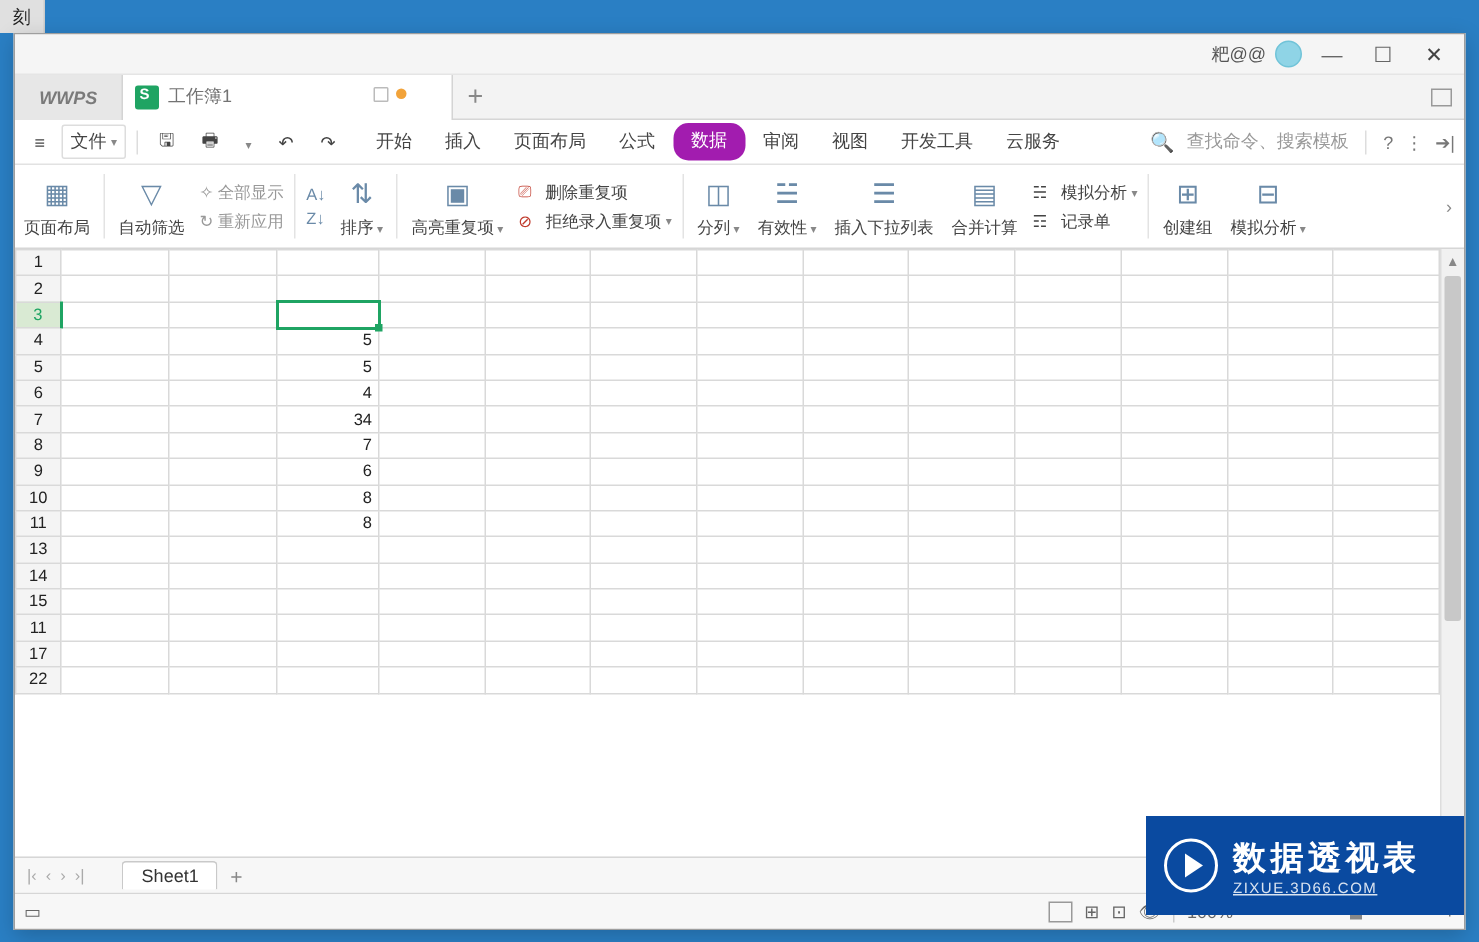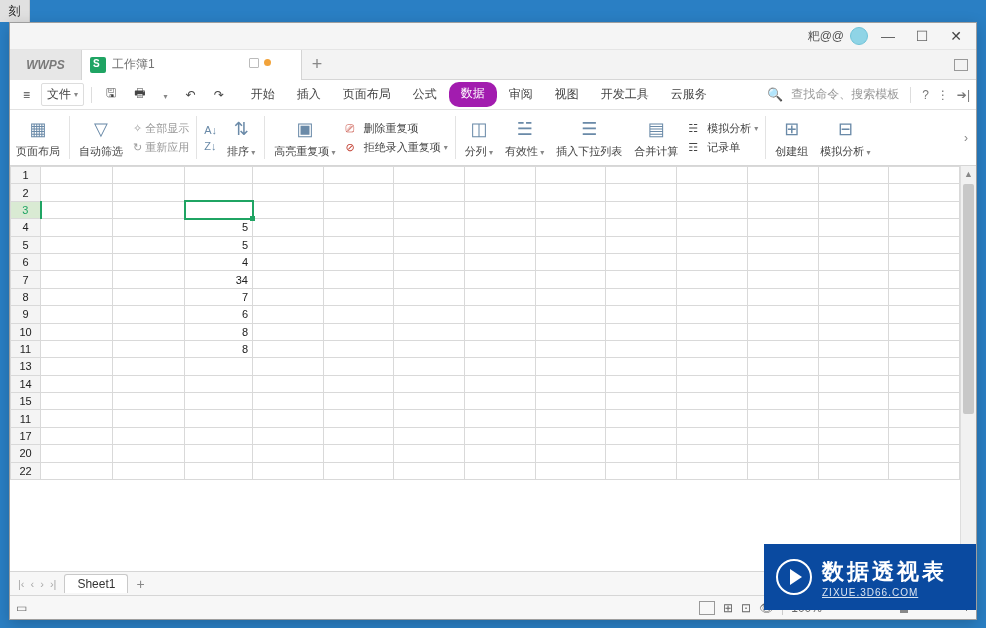--- a/index.html
+++ b/index.html
@@ -55,21 +55,21 @@
   td.colA { width:72px; } td.colB { width:72px; } td.colC { width:68px; }
   .selcell { outline:2px solid #1fa463; outline-offset:-1px; position:relative; }
   .selcell::after { content:""; position:absolute; right:-3px; bottom:-3px; width:5px; height:5px; background:#1fa463; }
   .vscroll { width:16px; background:#f1f1f1; border-left:1px solid #ddd; display:flex; flex-direction:column; }
   .vs-btn { height:16px; display:flex; align-items:center; justify-content:center; color:#888; font-size:9px; cursor:pointer; }
   .vs-track { flex:1; position:relative; }
   .vs-thumb { position:absolute; top:2px; left:2px; right:2px; height:230px; background:#c8c8c8; border-radius:2px; }
   .sheetbar { height:24px; display:flex; align-items:center; border-top:1px solid #d6d6d6; background:#f7f7f7; font-size:12px; position:relative; }
   .sb-nav { display:flex; gap:2px; padding:0 6px; color:#aaa; }
   .sb-nav span { cursor:pointer; padding:0 2px; font-size:11px; }
-  .sb-tabs { display:flex; align-items:center; }
+  .sb-tabs { display:flex; align-items:center;margin-left:17px; }
   .sb-tab { background:#fff; border:1px solid #c9c9c9; border-bottom:none; padding:2px 12px; font-size:12px; color:#333; border-radius:3px 3px 0 0; cursor:pointer; }
   .sb-add { padding:0 8px; color:#888; cursor:pointer; font-size:14px; }
   .sb-scroll { margin-left:auto; display:flex; align-items:center; gap:4px; padding-right:6px; }
   .hs-btn { color:#888; font-size:10px; cursor:pointer; padding:0 2px; }
   .hs-track { width:150px; height:12px; background:#e4e4e4; border-radius:6px; position:relative; }
   .hs-thumb { position:absolute; left:3px; top:1px; height:10px; width:50px; background:#c8c8c8; border-radius:5px; }
   .statusbar { height:24px; display:flex; align-items:center; border-top:1px solid #d6d6d6; background:#f7f7f7; font-size:12px; color:#666; padding:0 6px; gap:10px; }
   .status-left { display:flex; gap:6px; }
   .status-right { margin-left:auto; display:flex; align-items:center; gap:8px; }
   .view-icn { width:16px; height:14px; border:1px solid #999; display:inline-block; }
@@ -477,36 +477,20 @@
                 <td class="c"></td>
                 <td class="c"></td>
                 <td class="c"></td>
                 <td class="c"></td>
                 <td class="c"></td>
                 <td class="c"></td>
                 <td class="c"></td>
                 <td class="c"></td>
               </tr>
               <tr>
-                <th class="rowhdr">20</th>
-                <td class="c colA"></td>
-                <td class="c colB"></td>
-                <td class="c colC"></td>
-                <td class="c"></td>
-                <td class="c"></td>
-                <td class="c"></td>
-                <td class="c"></td>
-                <td class="c"></td>
-                <td class="c"></td>
-                <td class="c"></td>
-                <td class="c"></td>
-                <td class="c"></td>
-                <td class="c"></td>
-              </tr>
-              <tr>
                 <th class="rowhdr">22</th>
                 <td class="c colA"></td>
                 <td class="c colB"></td>
                 <td class="c colC"></td>
                 <td class="c"></td>
                 <td class="c"></td>
                 <td class="c"></td>
                 <td class="c"></td>
                 <td class="c"></td>
                 <td class="c"></td>

